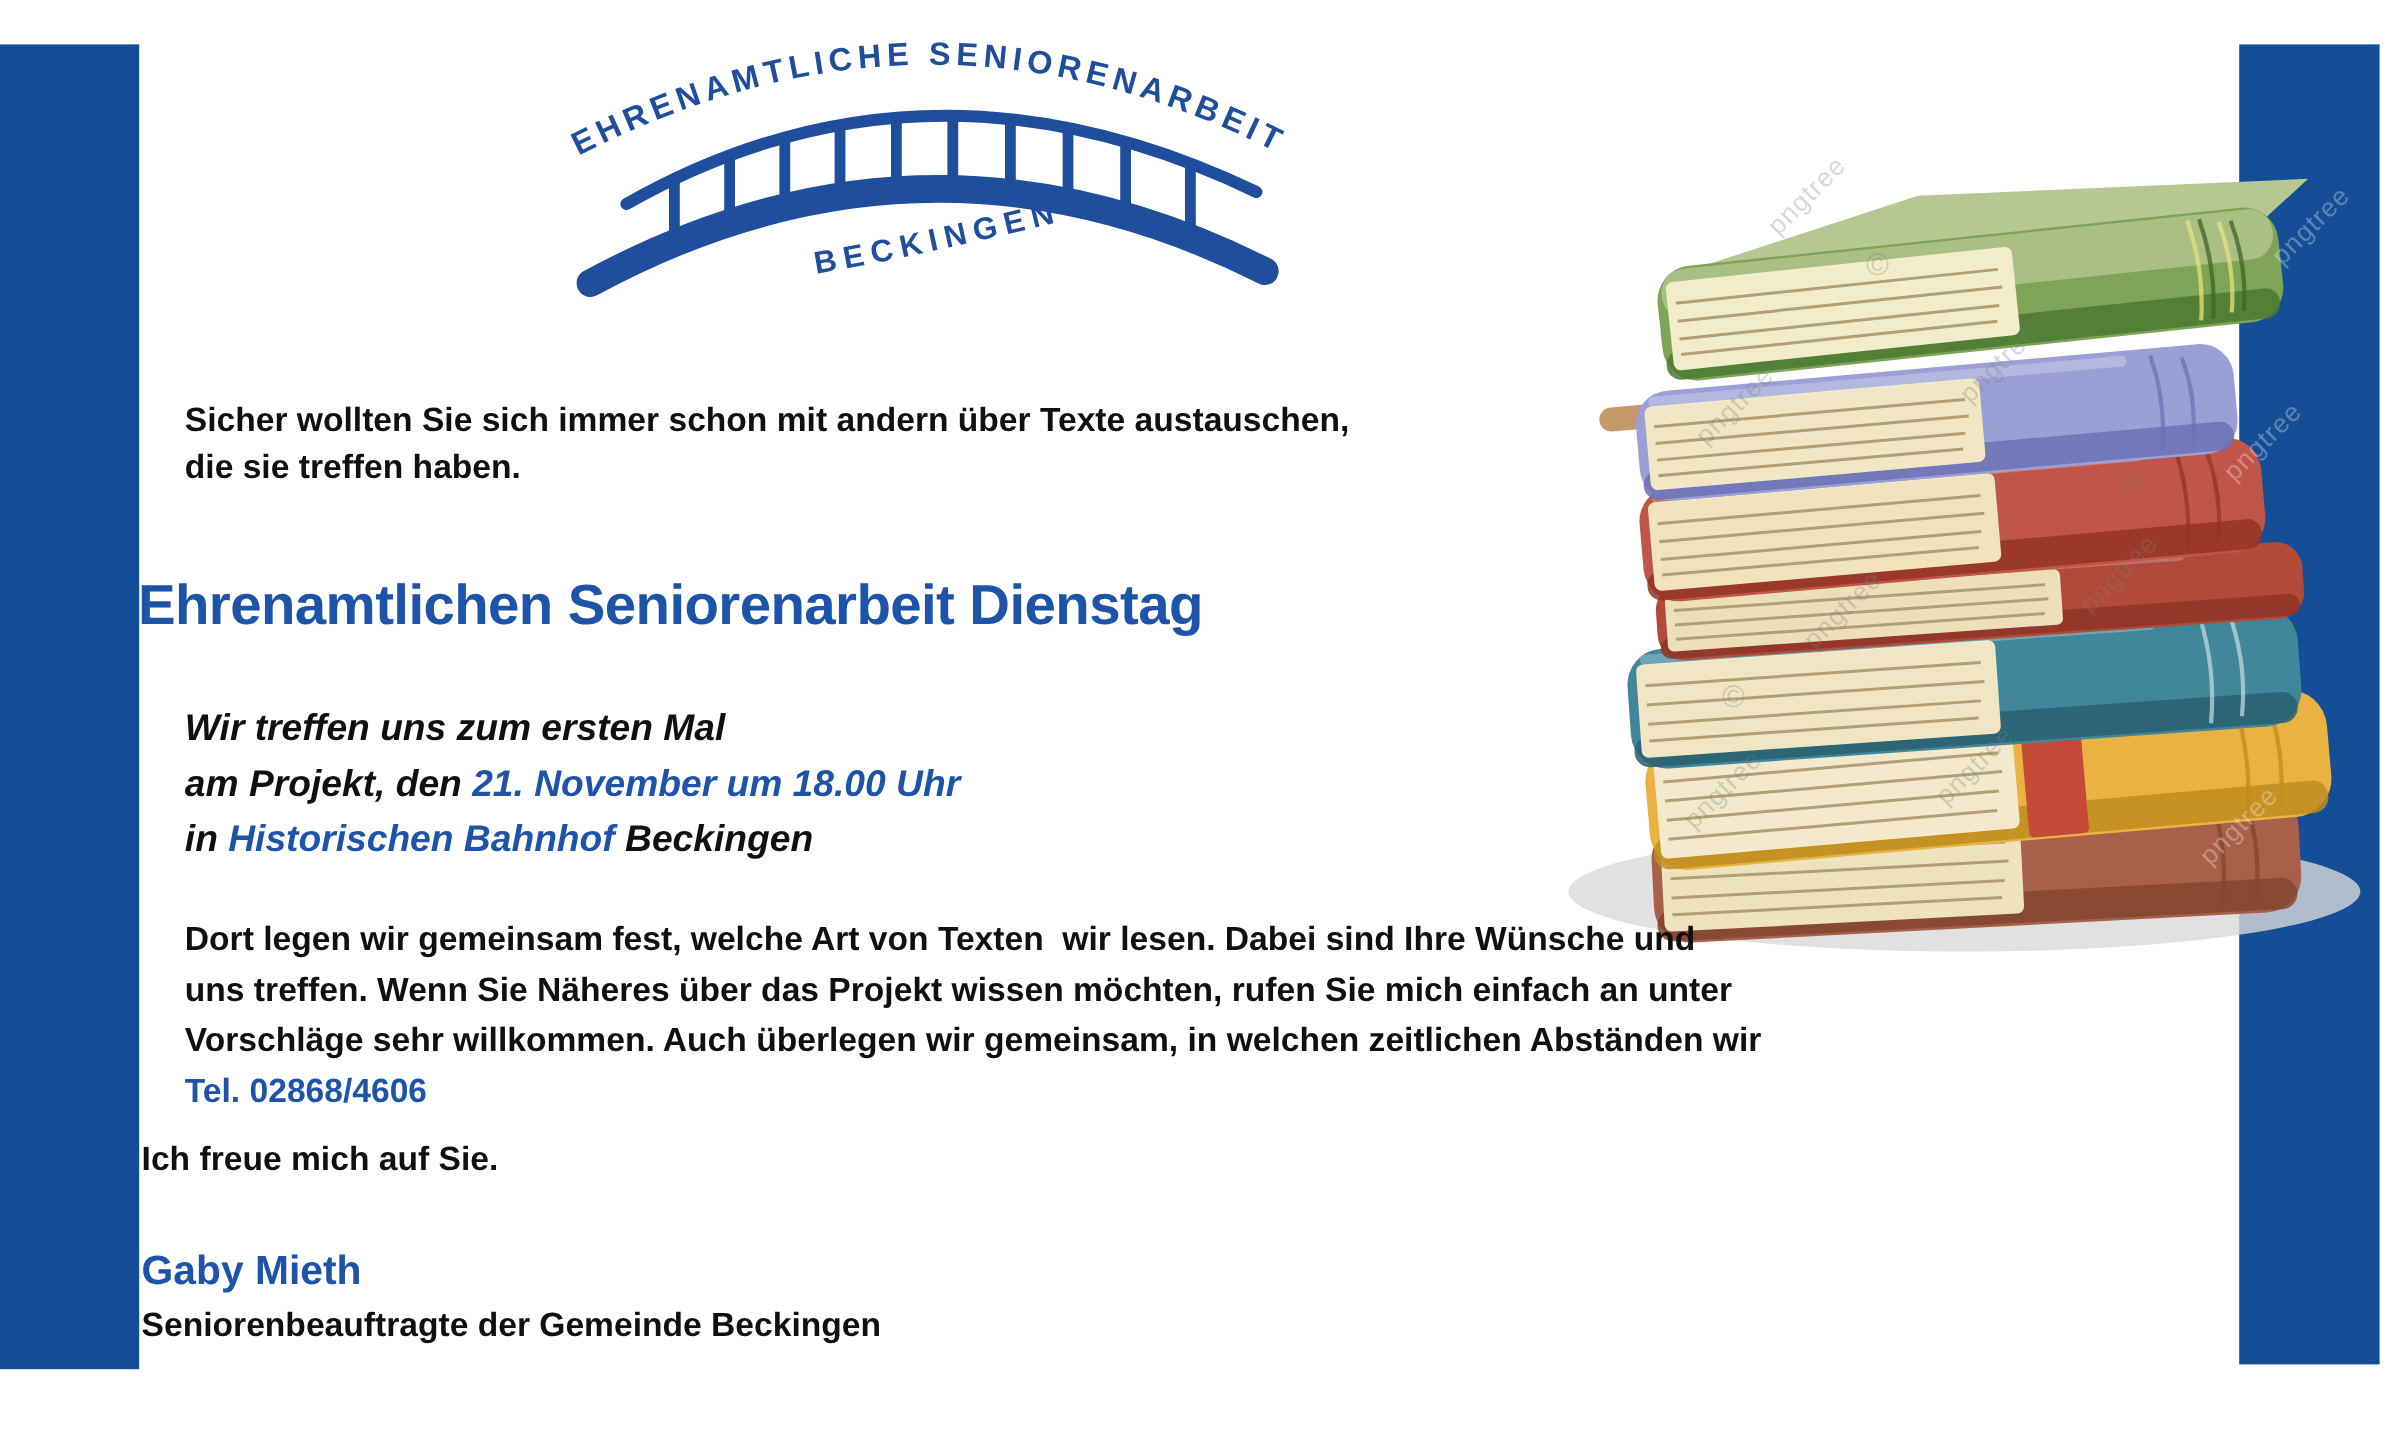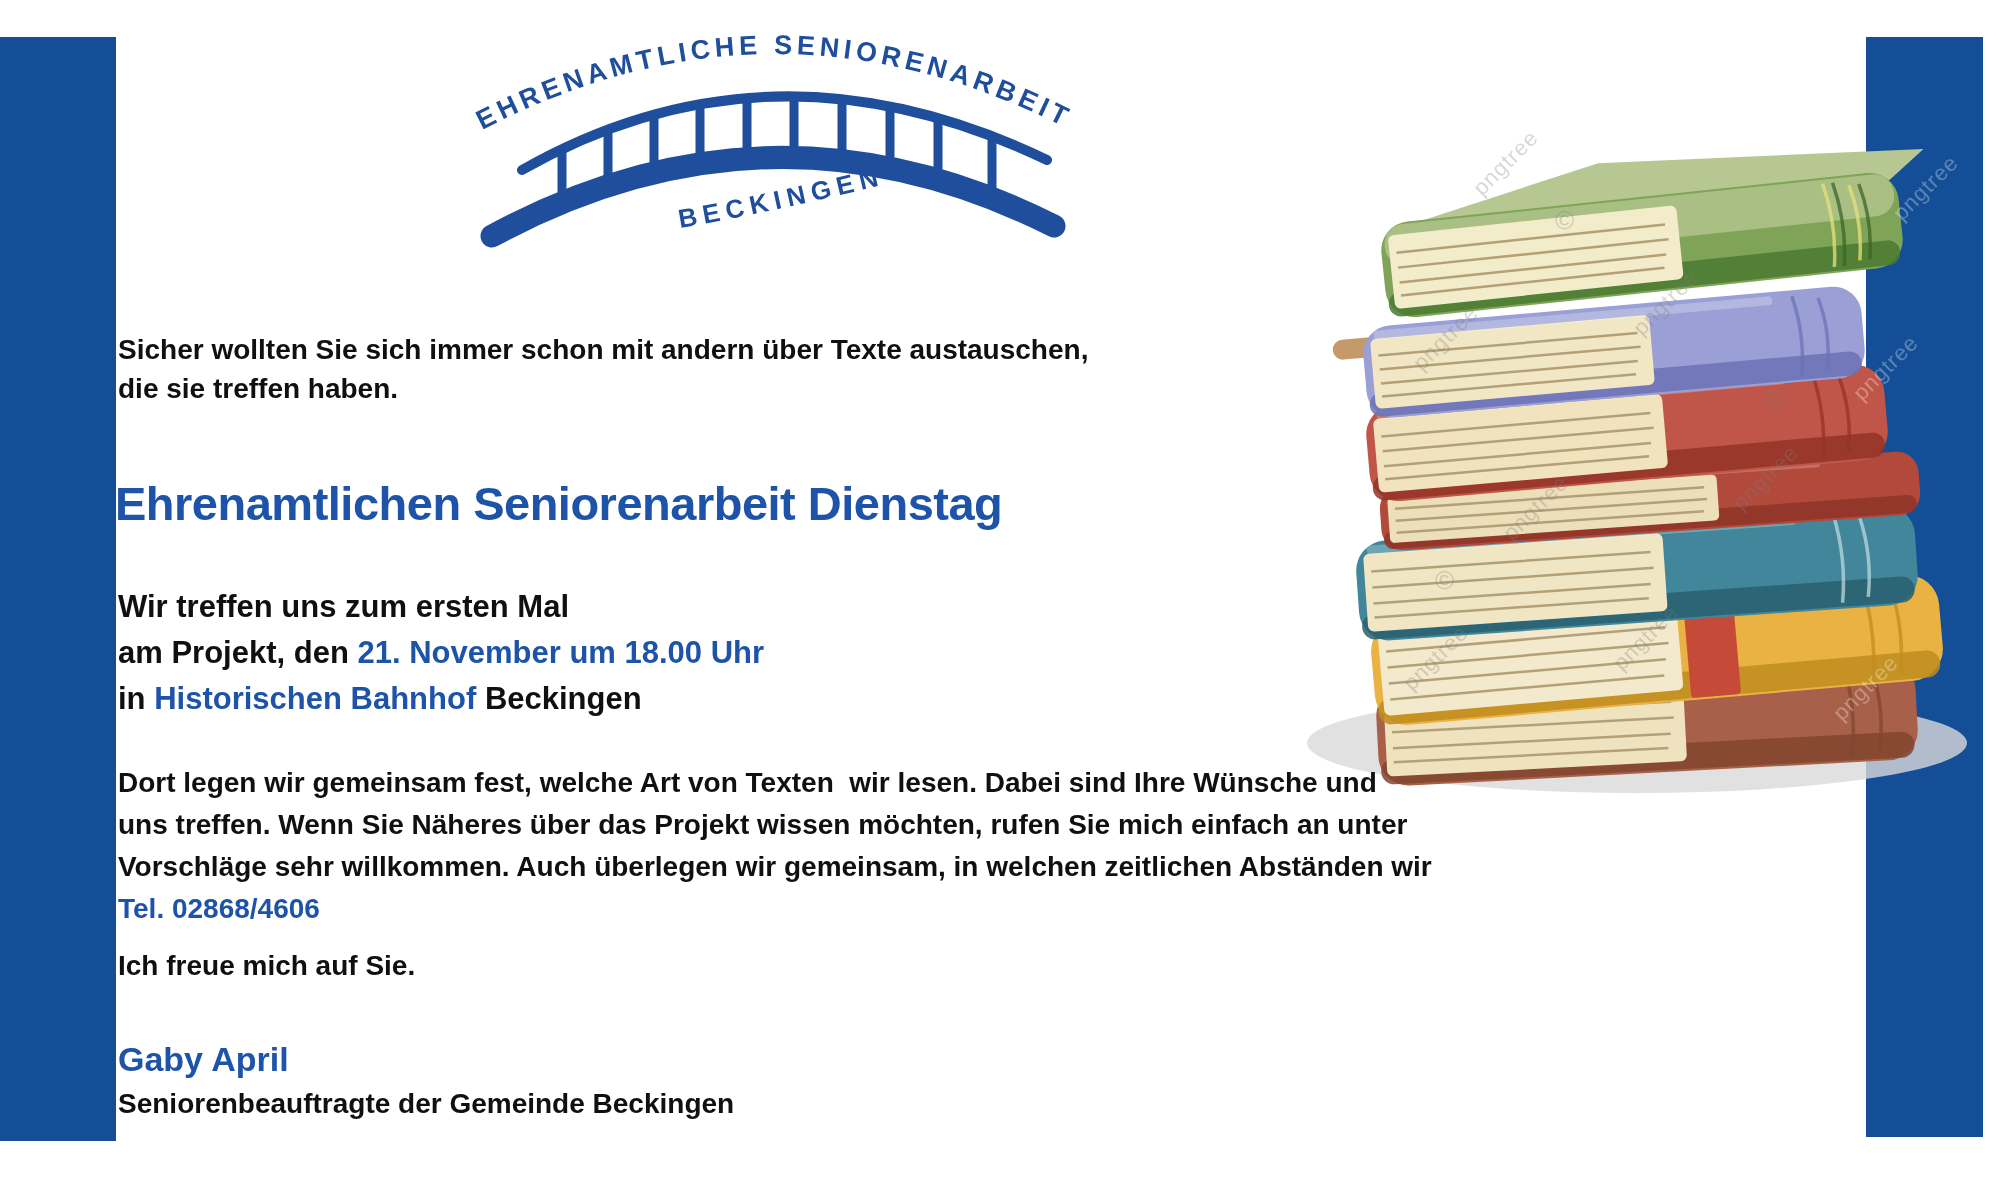--- a/index.html
+++ b/index.html
@@ -29,26 +29,26 @@
   .pgl{stroke:#b3a077;stroke-width:2.5;fill:none;}
   .ridge{fill:none;stroke-width:3.5;opacity:.75;}
 
   .wm-layer{position:absolute;left:1345px;top:55px;width:655px;height:760px;pointer-events:none;}
   .wm{position:absolute;transform:rotate(-45deg);color:rgba(125,125,125,.30);
       font-size:22px;letter-spacing:1px;font-weight:normal;}
   .wm.light{color:rgba(255,255,255,.30);}
   .wm-c{position:absolute;color:rgba(125,125,125,.30);font-size:26px;font-weight:normal;}
 
   .pre{white-space:pre-wrap;}
-  .blockline{display:block;}
+  .blockline{display:block;margin-left:36px;}
 
   .intro{position:absolute;left:118px;top:330px;font-size:28px;line-height:39px;}
   .lead{position:absolute;left:118px;top:441px;font-size:28px;}
   .title{position:absolute;left:115px;top:476px;font-size:47px;color:var(--text-blue);letter-spacing:-0.5px;}
-  .meeting{position:absolute;left:118px;top:584px;font-size:31px;line-height:46px;}
+  .meeting{position:absolute;left:118px;top:584px;font-size:31px;line-height:46px;font-style:italic;}
   .hl{color:var(--text-blue);}
   .details{position:absolute;left:118px;top:762px;font-size:28px;line-height:42px;}
   .phone{color:var(--text-blue);}
   .closing{position:absolute;left:118px;top:950px;font-size:28px;}
   .sig-name{position:absolute;left:118px;top:1040px;font-size:34px;color:var(--text-blue);}
   .sig-role{position:absolute;left:118px;top:1088px;font-size:28px;}
 </style>
 </head>
 <body>
 
@@ -192,16 +192,16 @@
 
   <div class="details">
     <span class="blockline pre">Dort legen wir gemeinsam fest, welche Art von Texten  wir lesen. Dabei sind Ihre Wünsche und</span>
     <span class="blockline pre">uns treffen. Wenn Sie Näheres über das Projekt wissen möchten, rufen Sie mich einfach an unter</span>
     <span class="blockline pre">Vorschläge sehr willkommen. Auch überlegen wir gemeinsam, in welchen zeitlichen Abständen wir</span>
     <span class="blockline phone">Tel. 02868/4606</span>
   </div>
 
   <div class="closing">Ich freue mich auf Sie.</div>
 
-  <div class="sig-name">Gaby April</div>
+  <div class="sig-name">Gaby Mieth</div>
   <div class="sig-role">Seniorenbeauftragte der Gemeinde Beckingen</div>
 
 </div>
 
 </body></html>

